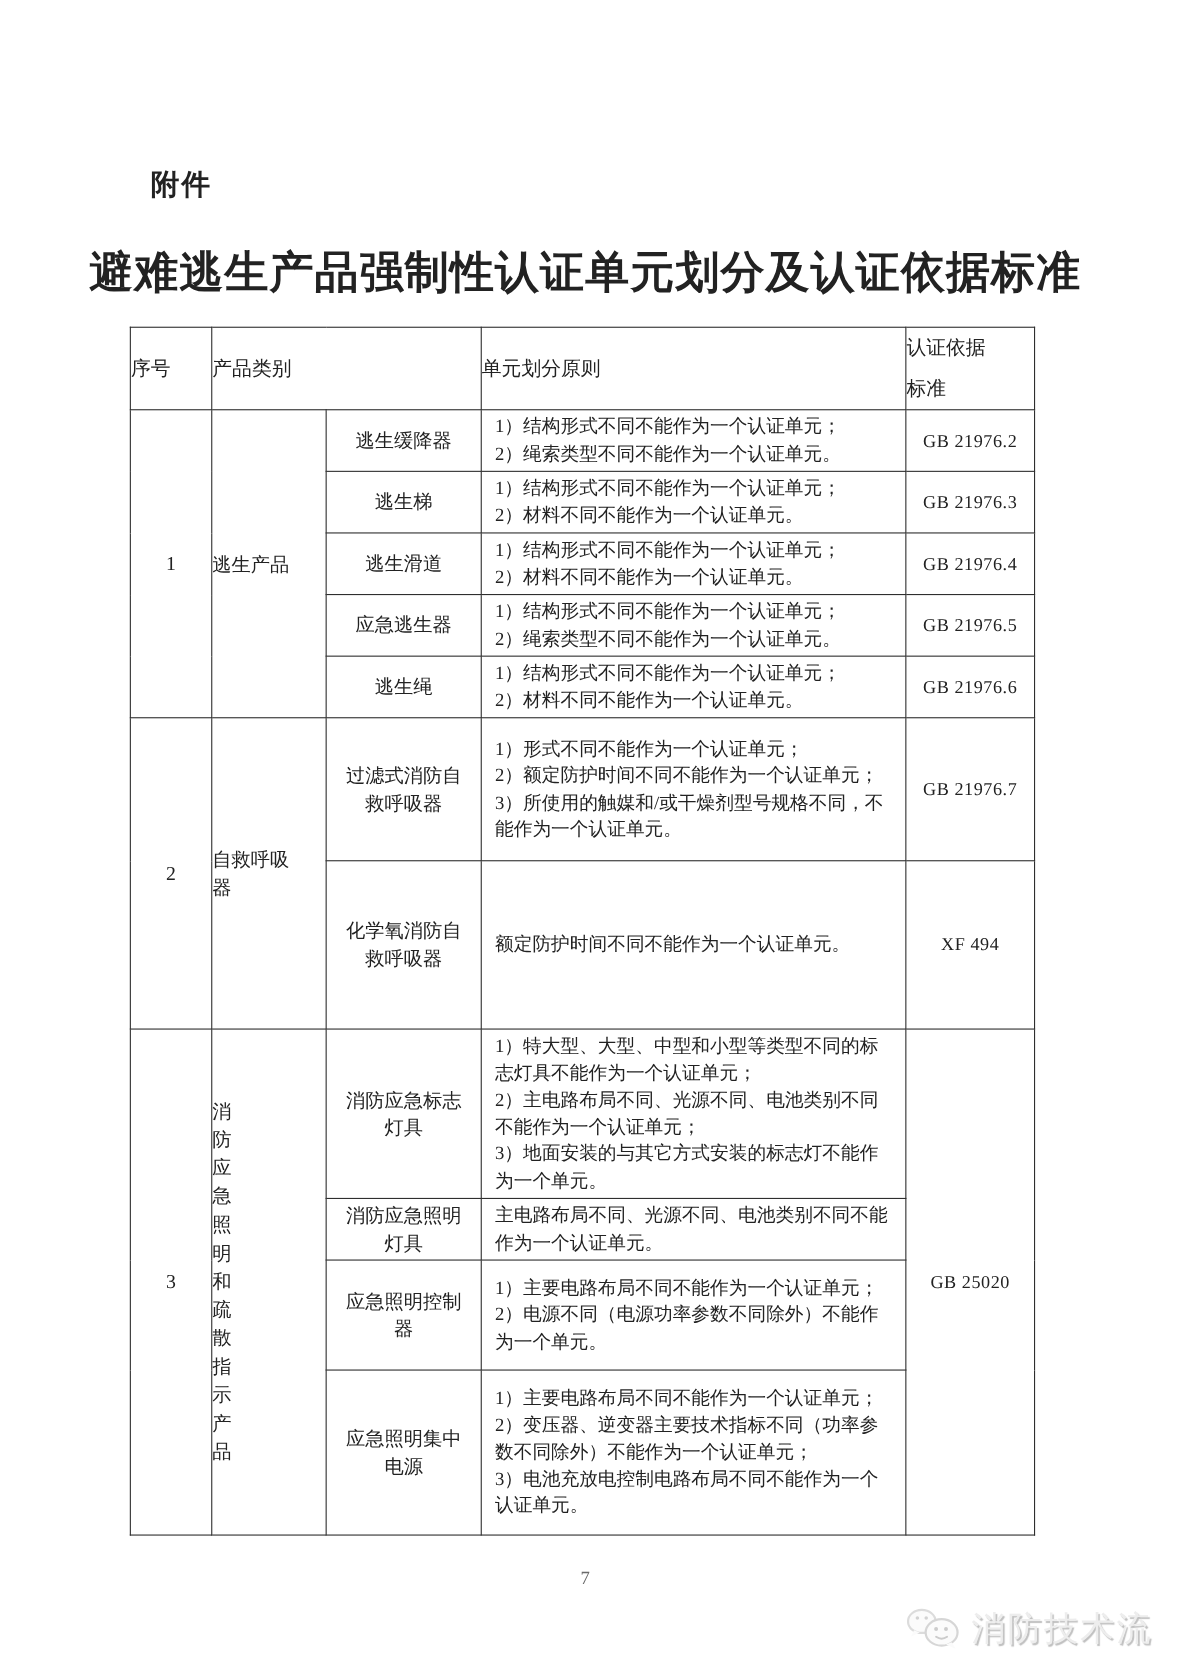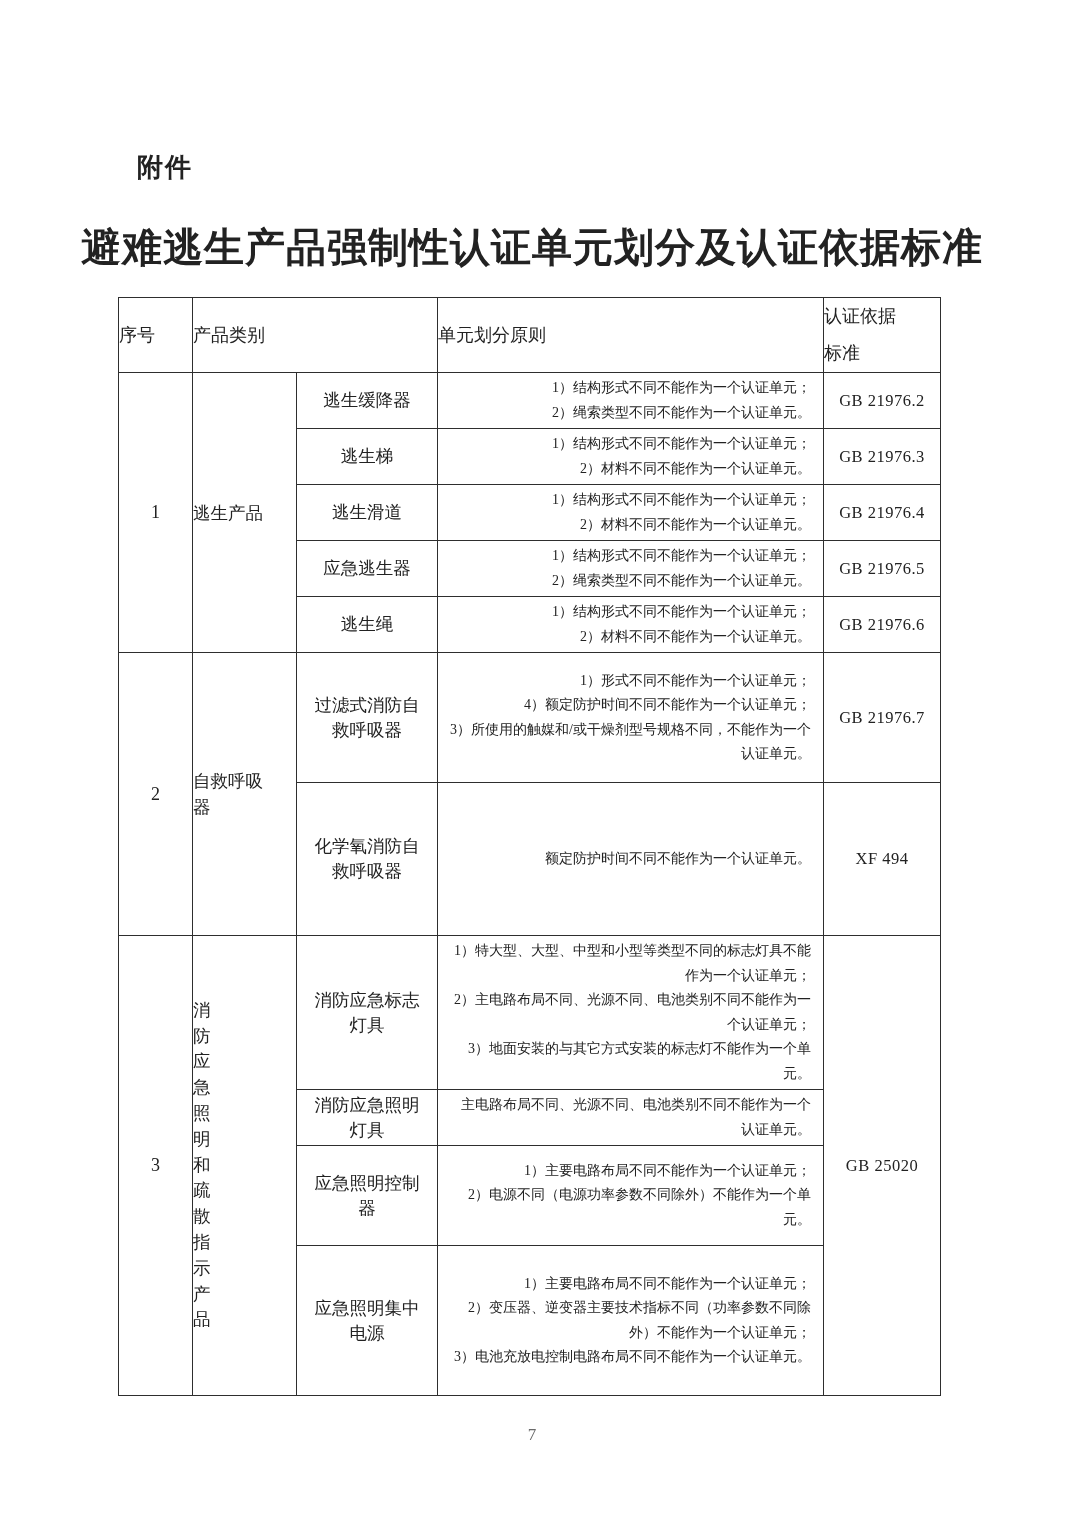--- a/index.html
+++ b/index.html
@@ -63,22 +63,22 @@
   }
   td.cell-category.vertical { line-height: 25.8px; }
   td.cell-product-name {
     text-align: center;
     font-size: 17.5px;
     line-height: 25px;
     white-space: pre-line;
     padding: 0 4px;
   }
   td.cell-principle {
-    text-align: right;
-    font-size: 14px;
+    text-align: left;
+    font-size: 17px;
     line-height: 24.5px;
     white-space: pre-line;
     padding: 3px 12px;
   }
   td.cell-standard {
     text-align: center;
     font-size: 16.5px;
     white-space: nowrap;
     letter-spacing: 0.5px;
     font-family: Liberation Serif, serif;
@@ -170,21 +170,21 @@
         <td class="cell-standard">GB 21976.6</td>
       </tr>
 
       <tr style="height:130px">
         <td class="cell-seq" rowspan="2">2</td>
         <td class="cell-category" rowspan="2">自救呼吸
 器</td>
         <td class="cell-product-name">过滤式消防自
 救呼吸器</td>
         <td class="cell-principle">1）形式不同不能作为一个认证单元；
-4）额定防护时间不同不能作为一个认证单元；
+2）额定防护时间不同不能作为一个认证单元；
 3）所使用的触媒和/或干燥剂型号规格不同，不能作为一个认证单元。</td>
         <td class="cell-standard">GB 21976.7</td>
       </tr>
       <tr style="height:153px">
         <td class="cell-product-name">化学氧消防自
 救呼吸器</td>
         <td class="cell-principle">额定防护时间不同不能作为一个认证单元。</td>
         <td class="cell-standard">XF 494</td>
       </tr>
 
@@ -226,14 +226,34 @@
 电源</td>
         <td class="cell-principle">1）主要电路布局不同不能作为一个认证单元；
 2）变压器、逆变器主要技术指标不同（功率参数不同除外）不能作为一个认证单元；
 3）电池充放电控制电路布局不同不能作为一个认证单元。</td>
       </tr>
     </tbody>
   </table>
 
   <div class="page-number">7</div>
 
+  <div class="watermark">
+    <span class="wechat-icon">
+      <svg width="52" height="42" viewBox="0 0 52 42">
+        <g fill="#fbfbfb" stroke="#dcdcdc" stroke-width="2">
+          <ellipse cx="15" cy="14" rx="12.5" ry="10.5"></ellipse>
+          <path d="M8 22 L5 28 L13 24 Z" stroke="none" fill="#fbfbfb"></path>
+        </g>
+        <g fill="#fbfbfb" stroke="#d6d6d6" stroke-width="2">
+          <ellipse cx="33" cy="24" rx="14.5" ry="12"></ellipse>
+          <path d="M42 33 L46 39 L37 35 Z" stroke="none" fill="#fbfbfb"></path>
+        </g>
+        <circle cx="11" cy="11" r="1.6" fill="#d2d2d2"></circle>
+        <circle cx="19" cy="11" r="1.6" fill="#d2d2d2"></circle>
+        <circle cx="28" cy="21" r="1.8" fill="#cccccc"></circle>
+        <circle cx="37" cy="21" r="1.8" fill="#cccccc"></circle>
+        <path d="M28 28 q5 3.5 10 0" fill="none" stroke="#cccccc" stroke-width="1.8" stroke-linecap="round"></path>
+      </svg>
+    </span>
+    <span class="watermark-text">消防技术流</span>
+  </div>
 
 </div>
 
 </body></html>

